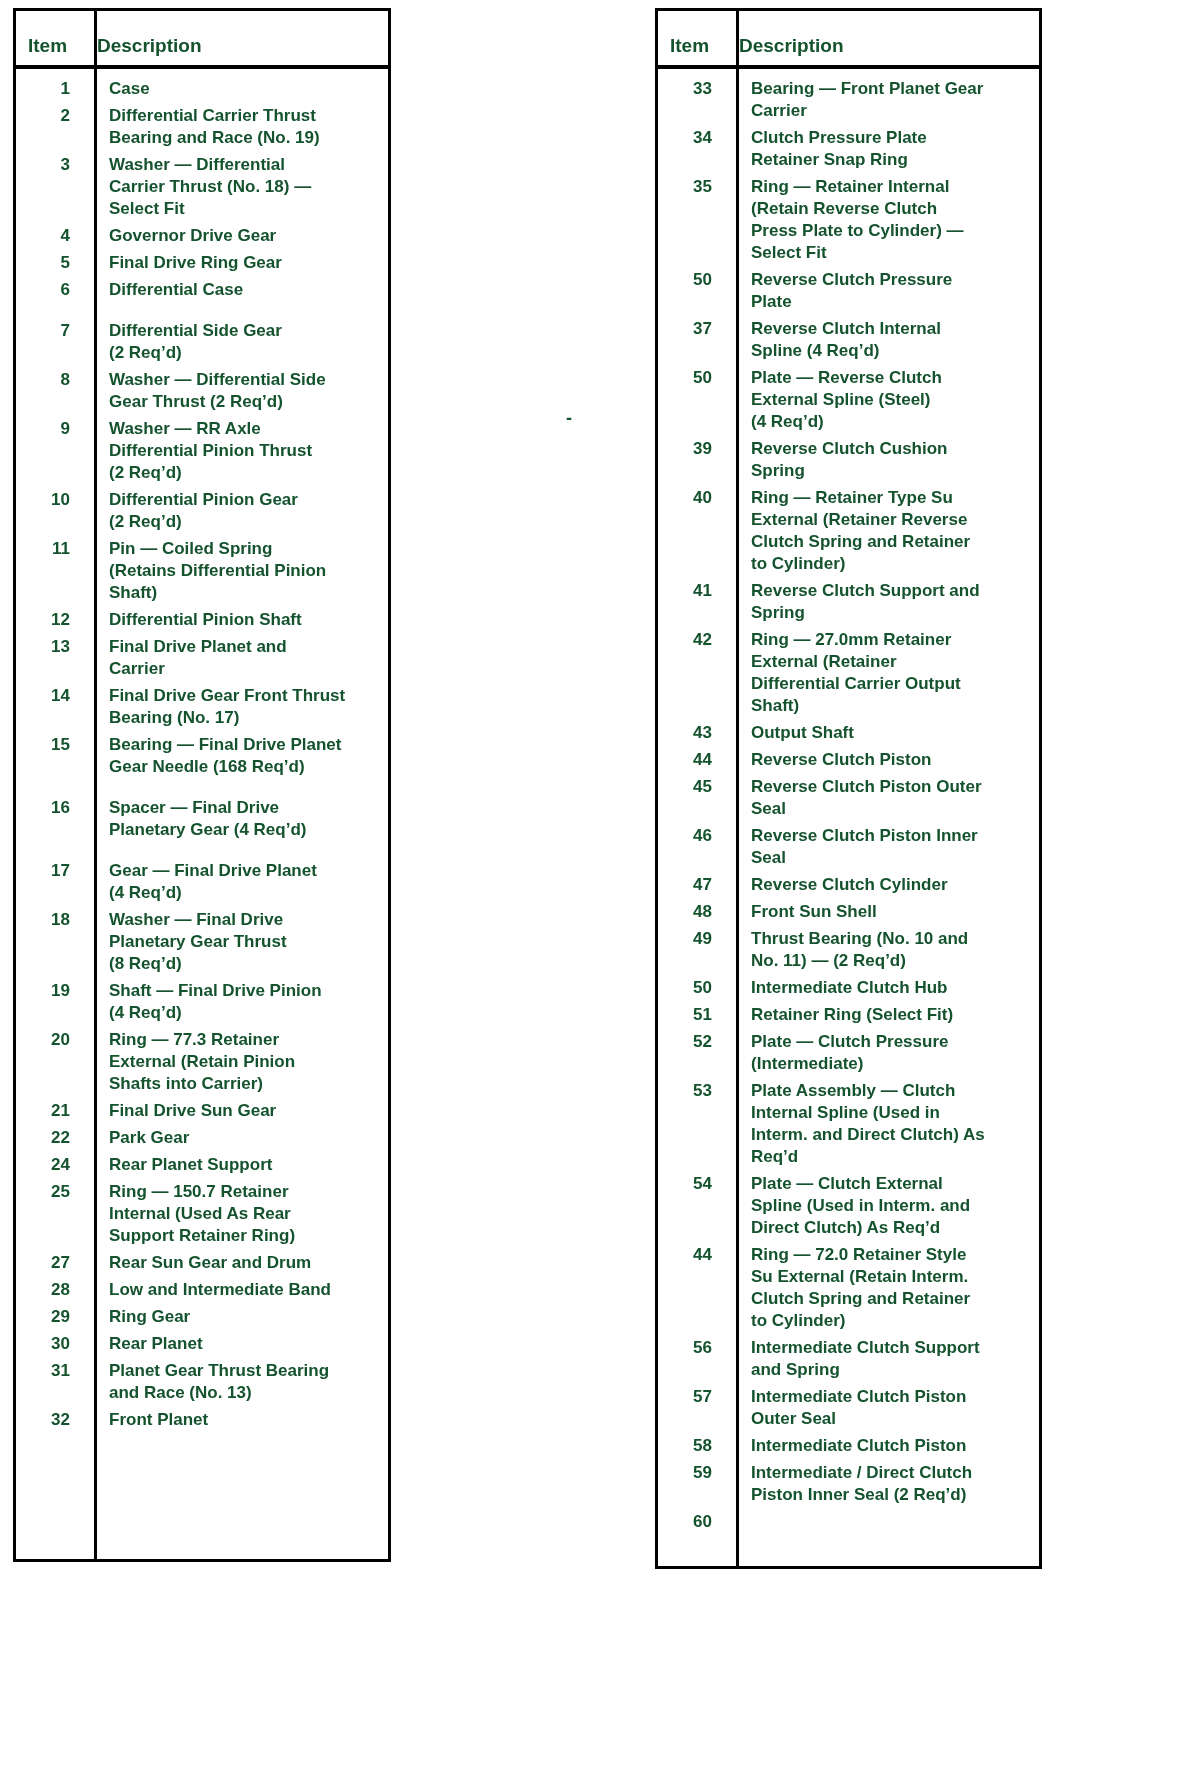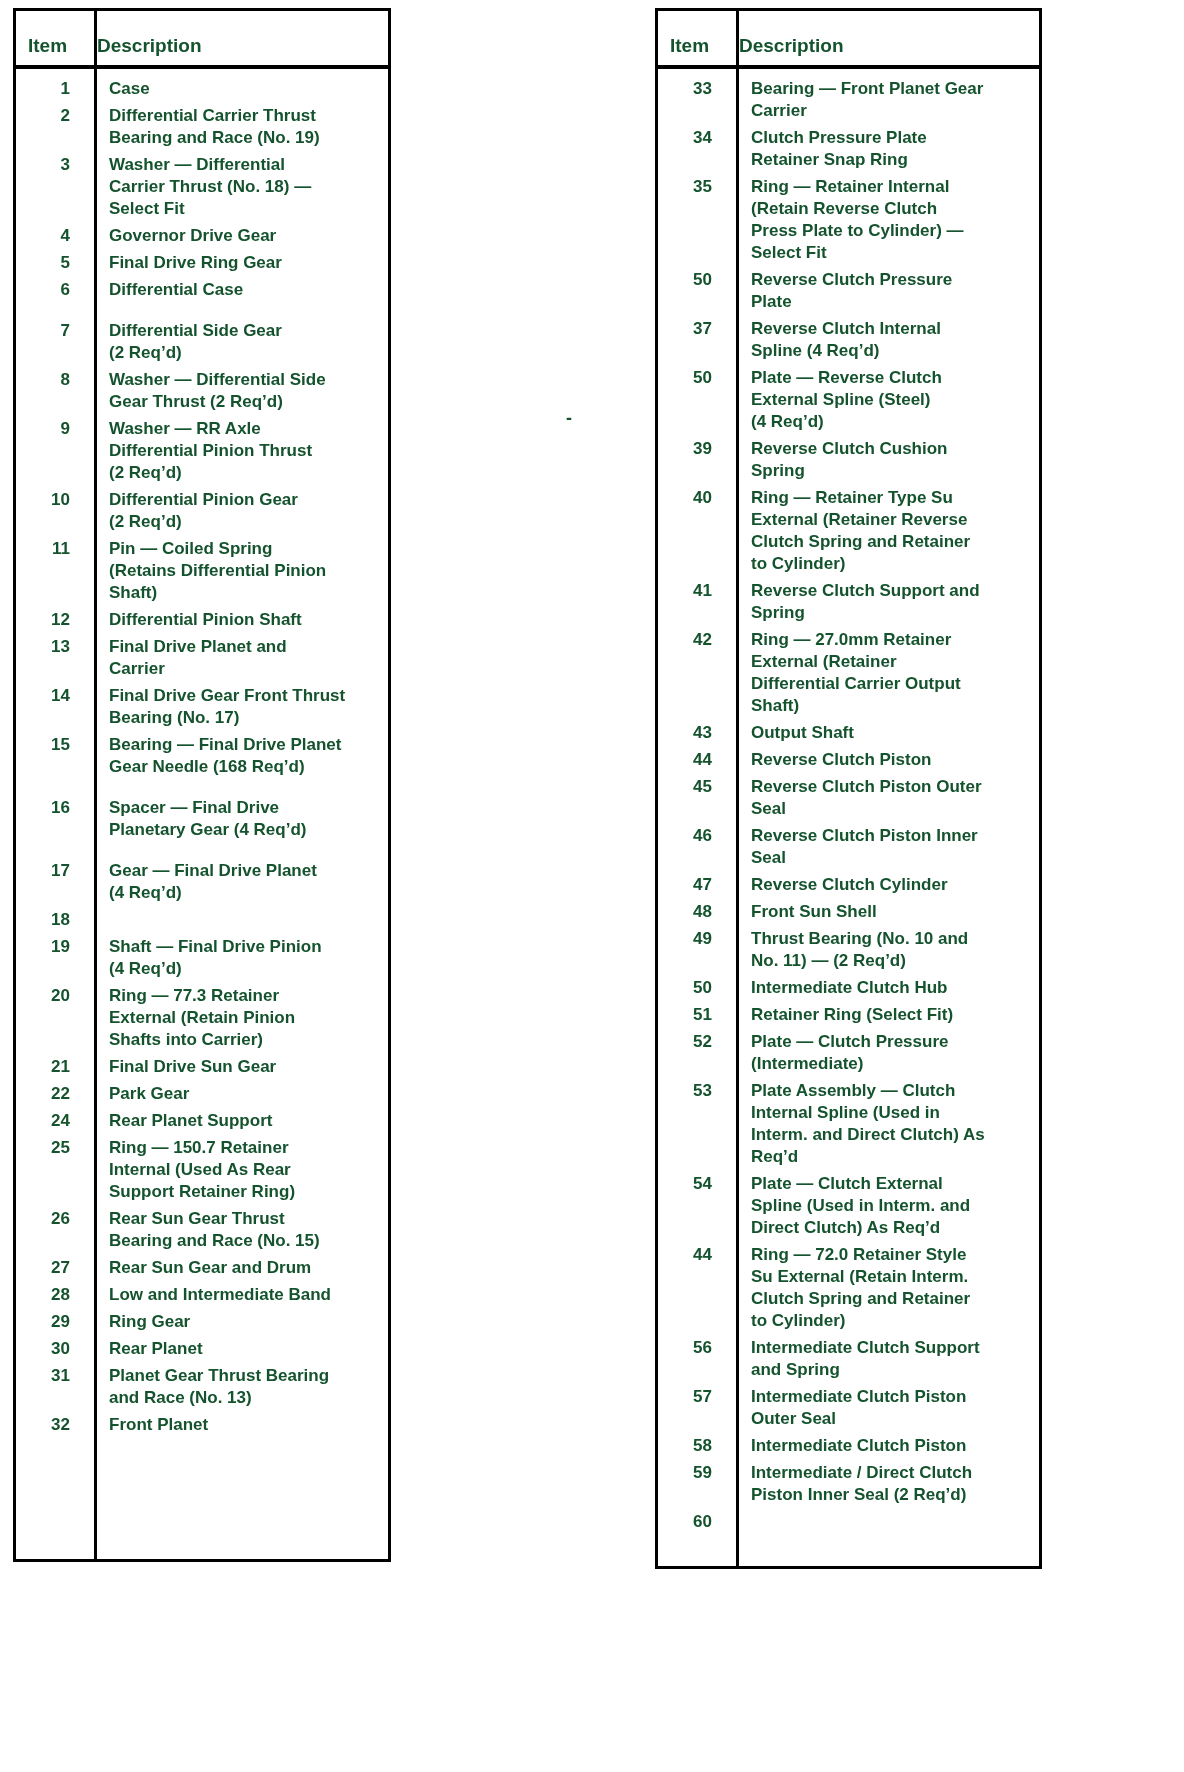--- a/index.html
+++ b/index.html
@@ -152,20 +152,23 @@
           <div class="cdesc">Spacer — Final Drive
 Planetary Gear (4 Req’d)</div>
         </div>
         <div class="trow gap">
           <div class="citem">17</div>
           <div class="cdesc">Gear — Final Drive Planet
 (4 Req’d)</div>
         </div>
         <div class="trow">
           <div class="citem">18</div>
+          <div class="cdesc">Washer — Final Drive
+Planetary Gear Thrust
+(8 Req’d)</div>
         </div>
         <div class="trow">
           <div class="citem">19</div>
           <div class="cdesc">Shaft — Final Drive Pinion
 (4 Req’d)</div>
         </div>
         <div class="trow">
           <div class="citem">20</div>
           <div class="cdesc">Ring — 77.3 Retainer
 External (Retain Pinion
@@ -181,25 +184,20 @@
         </div>
         <div class="trow">
           <div class="citem">24</div>
           <div class="cdesc">Rear Planet Support</div>
         </div>
         <div class="trow">
           <div class="citem">25</div>
           <div class="cdesc">Ring — 150.7 Retainer
 Internal (Used As Rear
 Support Retainer Ring)</div>
-        </div>
-        <div class="trow">
-          <div class="citem">26</div>
-          <div class="cdesc">Rear Sun Gear Thrust
-Bearing and Race (No. 15)</div>
         </div>
         <div class="trow">
           <div class="citem">27</div>
           <div class="cdesc">Rear Sun Gear and Drum</div>
         </div>
         <div class="trow">
           <div class="citem">28</div>
           <div class="cdesc">Low and Intermediate Band</div>
         </div>
         <div class="trow">

